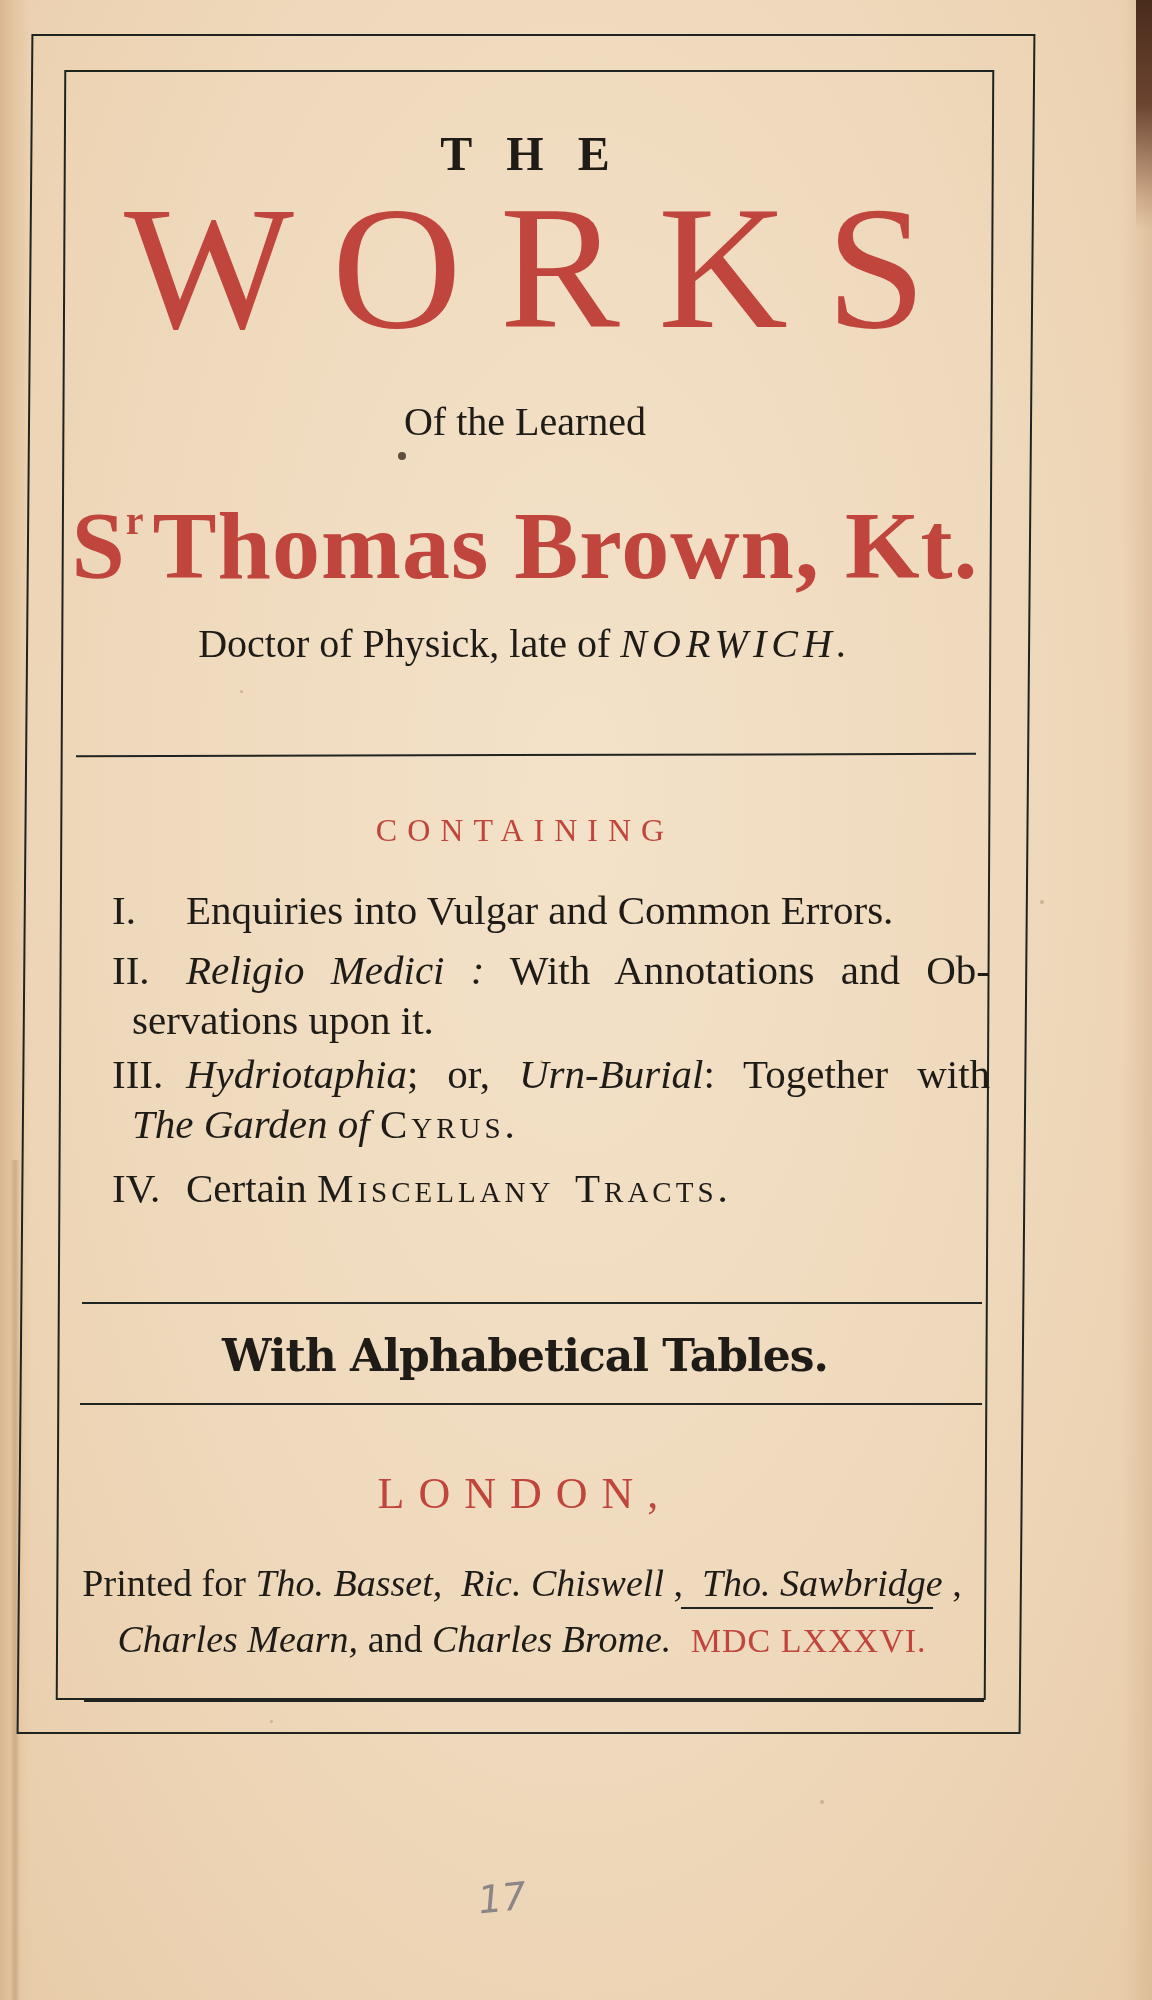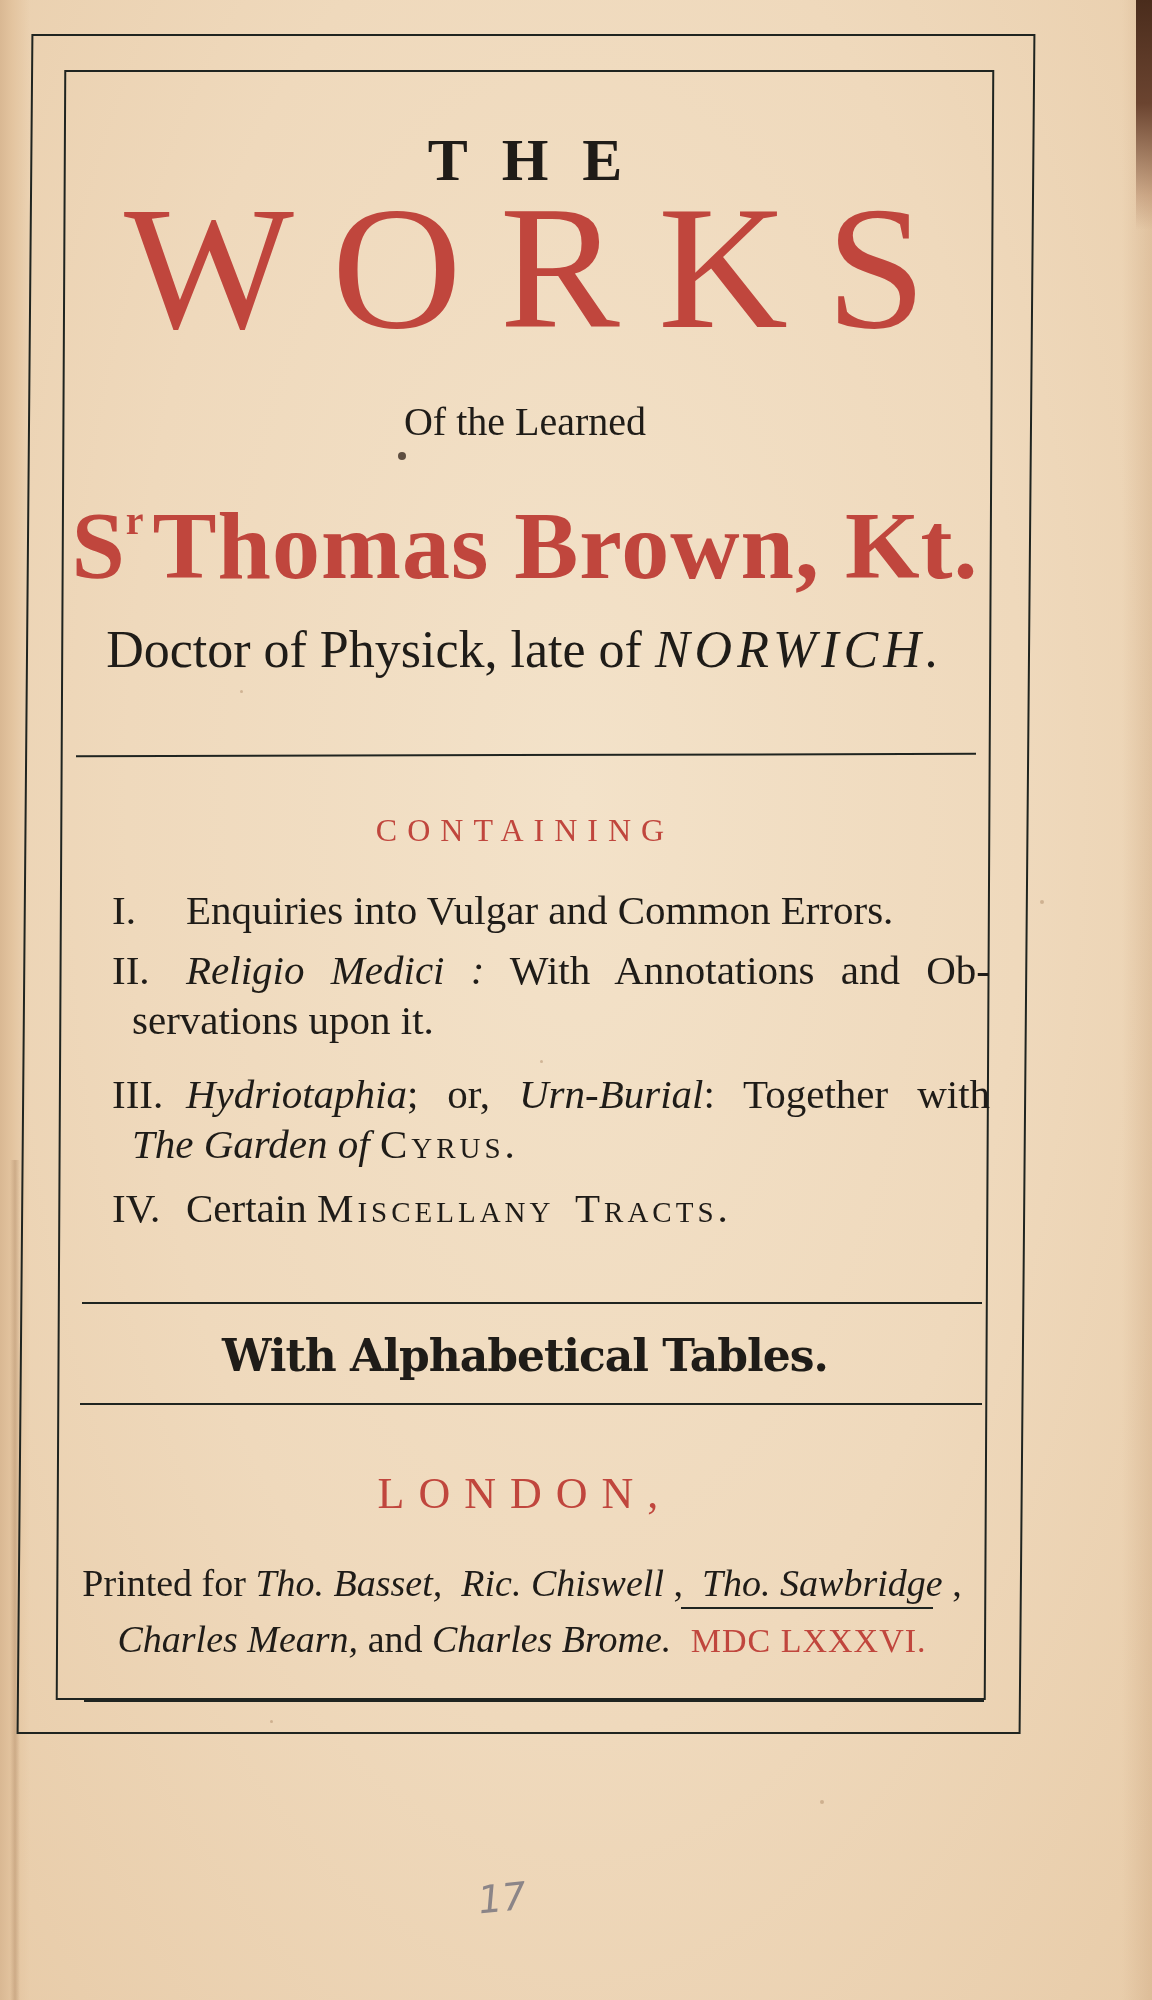--- a/index.html
+++ b/index.html
@@ -39,54 +39,54 @@
       position: absolute; left: 60px; top: 70px; width: 930px; height: 1630px;
       border: 2px solid #1f2420; box-sizing: border-box;
       transform: skewX(-0.3deg);
     }
     .rule {
       position: absolute; height: 0; border-top: 2px solid #1f2420;
     }
     .abs { position: absolute; left: 0; width: 1052px; text-align: center; }
     .the {
       top: 126px; left: 60px; width: 930px;
-      font-size: 60px; letter-spacing: 34px; font-weight: bold; color: #1f1c18;
+      font-size: 48px; letter-spacing: 34px; font-weight: bold; color: #1f1c18;
       padding-left: 34px; box-sizing: border-box;
     }
     .works {
       top: 178px; left: 60px; width: 930px;
       font-size: 180px; line-height: 180px; letter-spacing: 38px; color: #c0463d;
       padding-left: 38px; box-sizing: border-box;
       transform: scaleY(0.98);
     }
     .of-learned {
       top: 398px; left: 60px; width: 930px;
       font-size: 40px; color: #1f1c18;
     }
     .author {
       top: 490px; left: 60px; width: 930px;
       font-size: 96px; font-weight: bold; color: #c0463d; letter-spacing: 1px;
     }
     .author sup { font-size: 40px; vertical-align: 44px; margin-right: 8px; }
     .doctor {
       top: 620px; left: 60px; width: 930px;
-      font-size: 52px; color: #1f1c18;
+      font-size: 40px; color: #1f1c18;
     }
     .doctor i { letter-spacing: 5px; }
     .containing {
       top: 812px; left: 60px; width: 930px;
       font-size: 32px; letter-spacing: 10px; font-weight: normal; color: #c0463d;
     }
     .contents { position: absolute; left: 112px; top: 885px; width: 878px; }
     .item { position: relative; font-size: 41px; line-height: 50px; color: #1f1c18; }
     .item .num { position: absolute; left: 0; top: 0; width: 70px; }
     .item .line1 { margin-left: 74px; text-align: justify; text-align-last: justify; }
     .item .line2 { padding-left: 20px; }
     .item1 { margin-bottom: 10px; }
-    .item2 { margin-bottom: 24px; }
+    .item2 { margin-bottom: 4px; }
     .item3 { margin-bottom: 14px; }
     .item1 .line1, .item4 .line1 { text-align-last: left; }
     .sc { font-variant: small-caps; letter-spacing: 4px; }
     .tables {
       top: 1330px; left: 60px; width: 930px;
       font-size: 44px; font-weight: bold; color: #1f1c18;
       font-family: "DejaVu Serif", serif; letter-spacing: -1px;
     }
     .london {
       top: 1468px; left: 60px; width: 930px;

